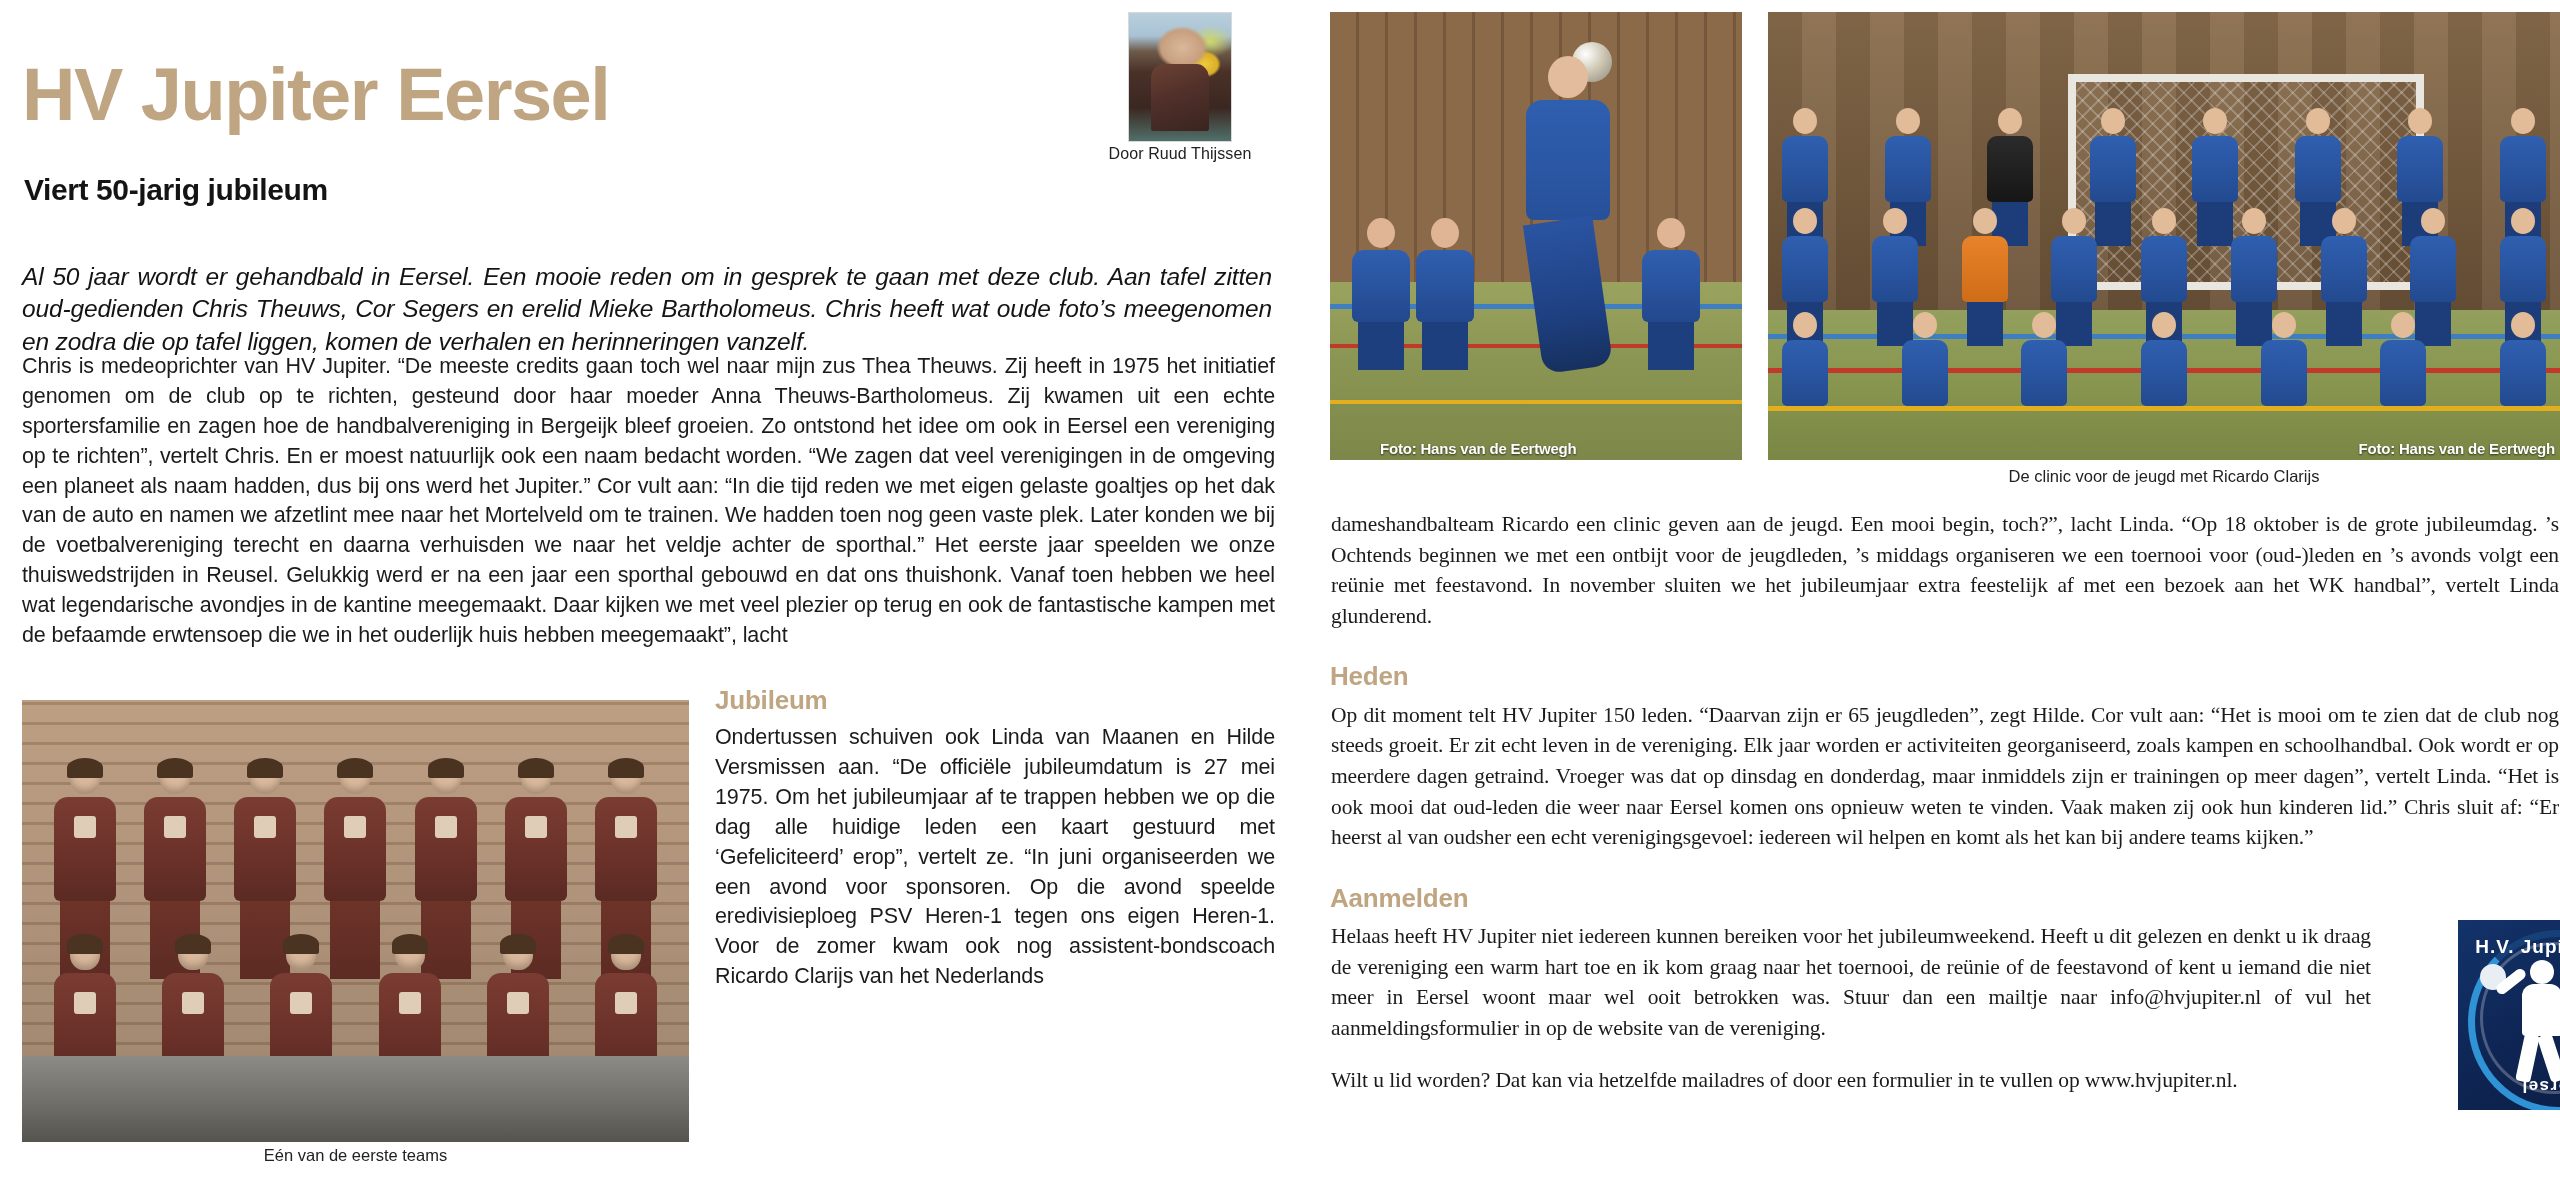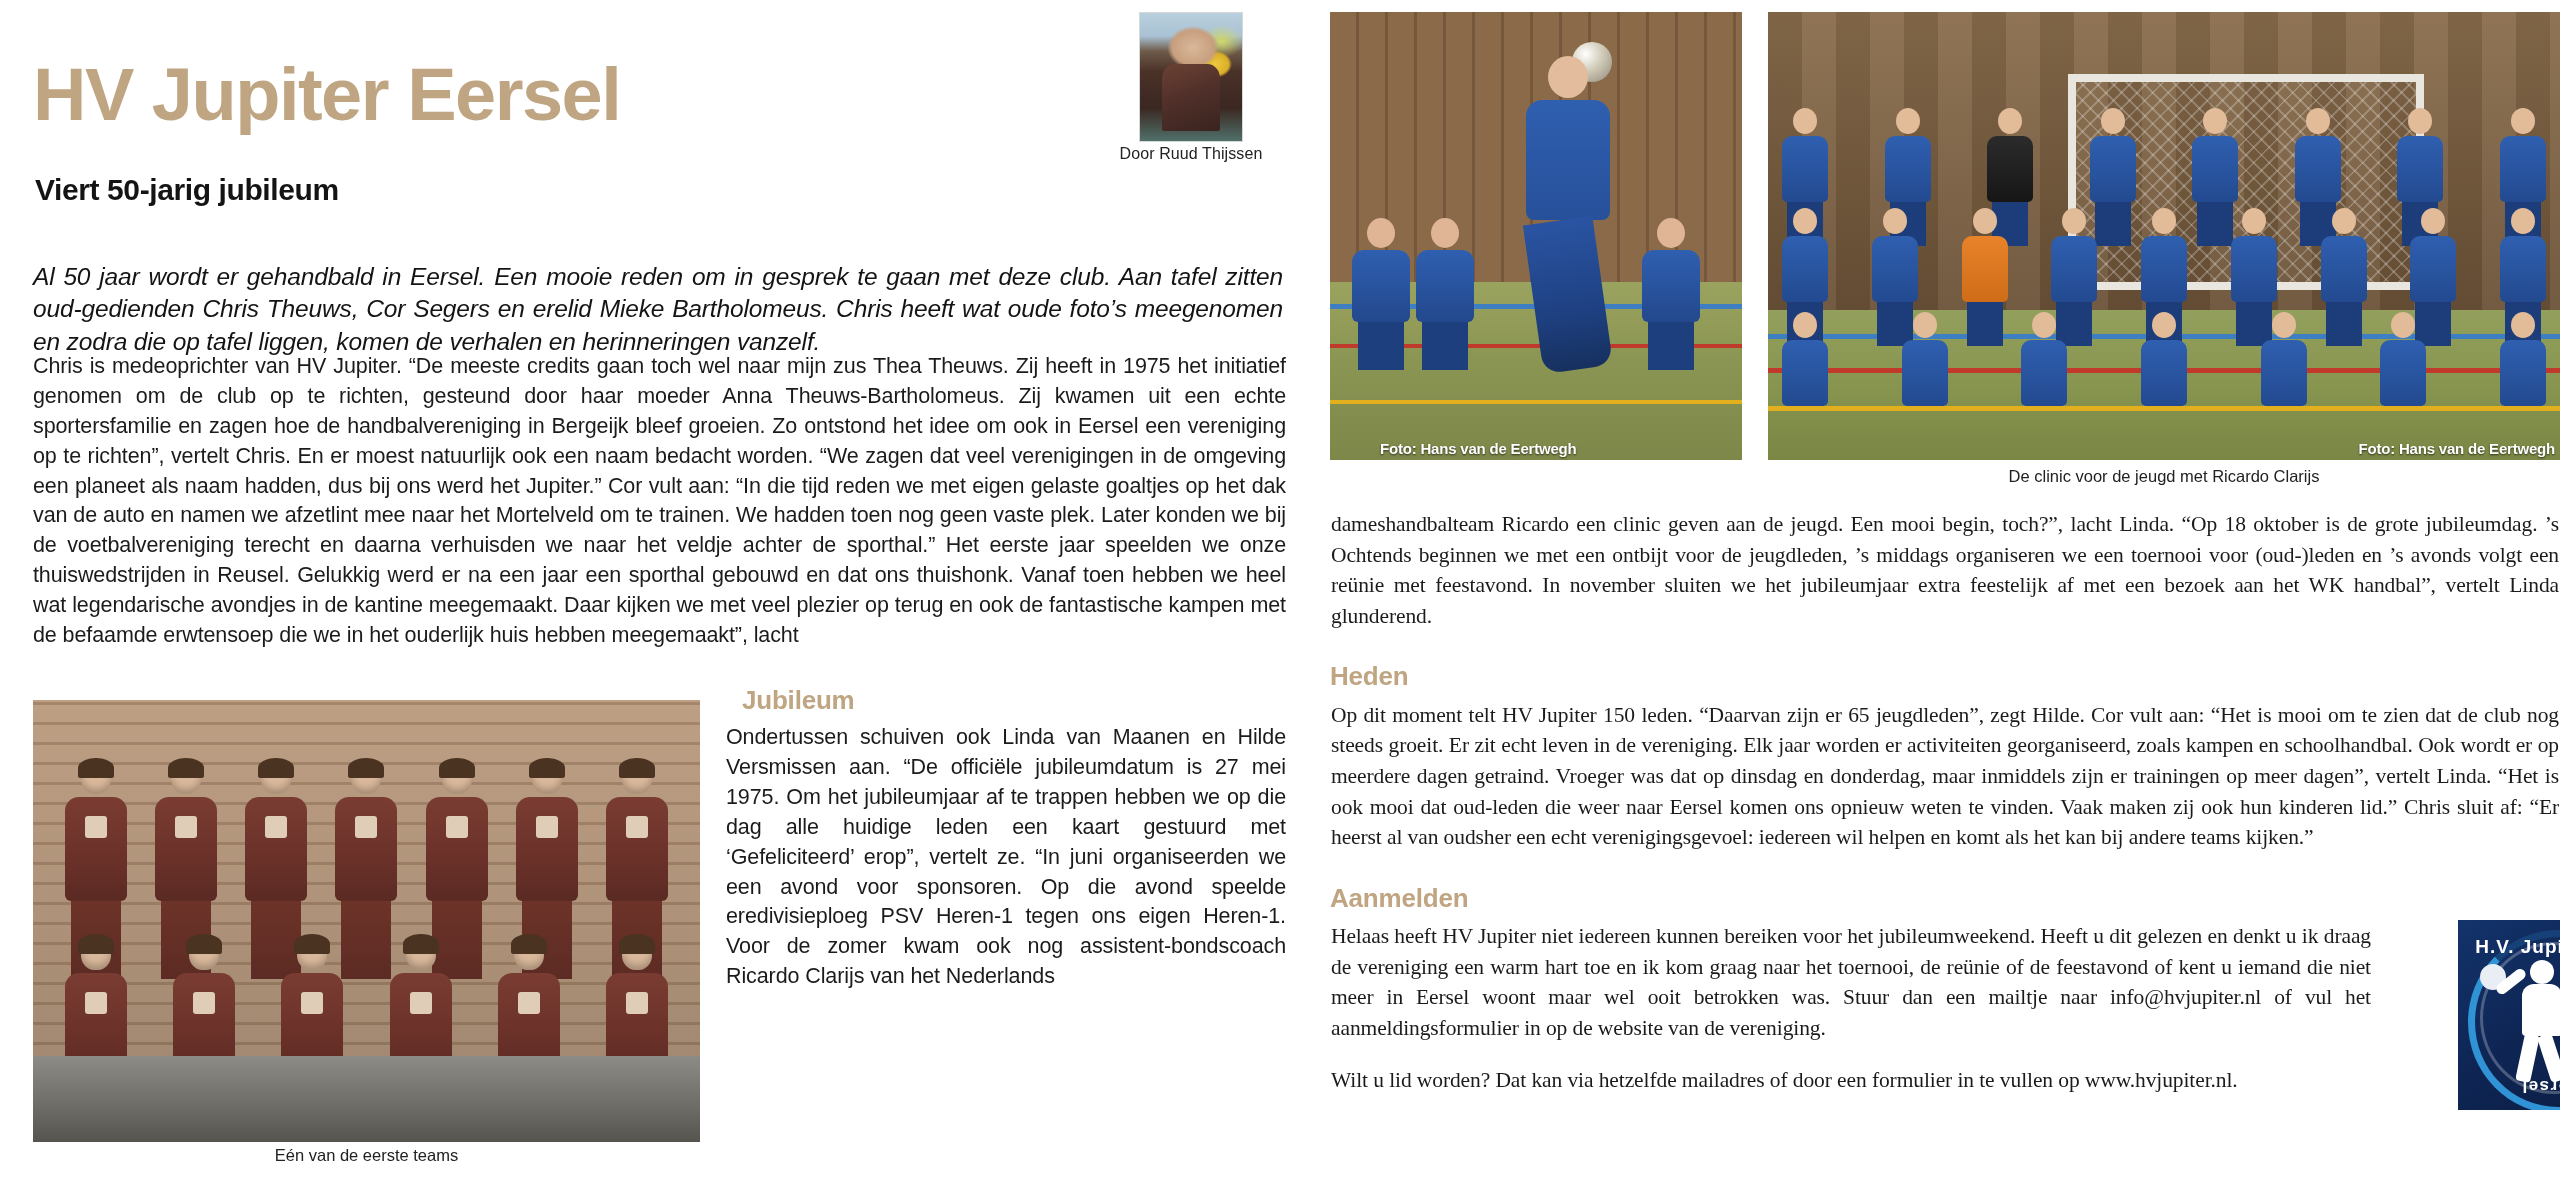--- a/index.html
+++ b/index.html
@@ -21,21 +21,21 @@
   .page {
     position: relative;
     width: 2560px;
     height: 1181px;
     background: #fff;
   }
 
   
   .left-half {
     position: absolute;
-    left: 11px;
+    left: 0;
     top: 0;
     width: 1300px;
     height: 1181px;
   }
 
   .headline {
     position: absolute;
     left: 22px;
     top: 8px;
     font-family: "Liberation Sans", sans-serif;
@@ -134,21 +134,21 @@
     top: 682px;
     width: 560px;
   }
 
   .sec-head {
     font-family: "Liberation Sans", sans-serif;
     font-weight: bold;
     font-size: 26px;
     color: #bfa581;
     letter-spacing: -0.2px;
-    margin: 26px 0 5px 16px;
+    margin: 26px 0 5px 0;
     text-align: left;
   }
   .sec-head:first-child { margin-top: 0; }
 
   .body-col p { margin: 0 0 0 0; }
 
   
   .photo-team {
     position: absolute;
     left: 22px;

